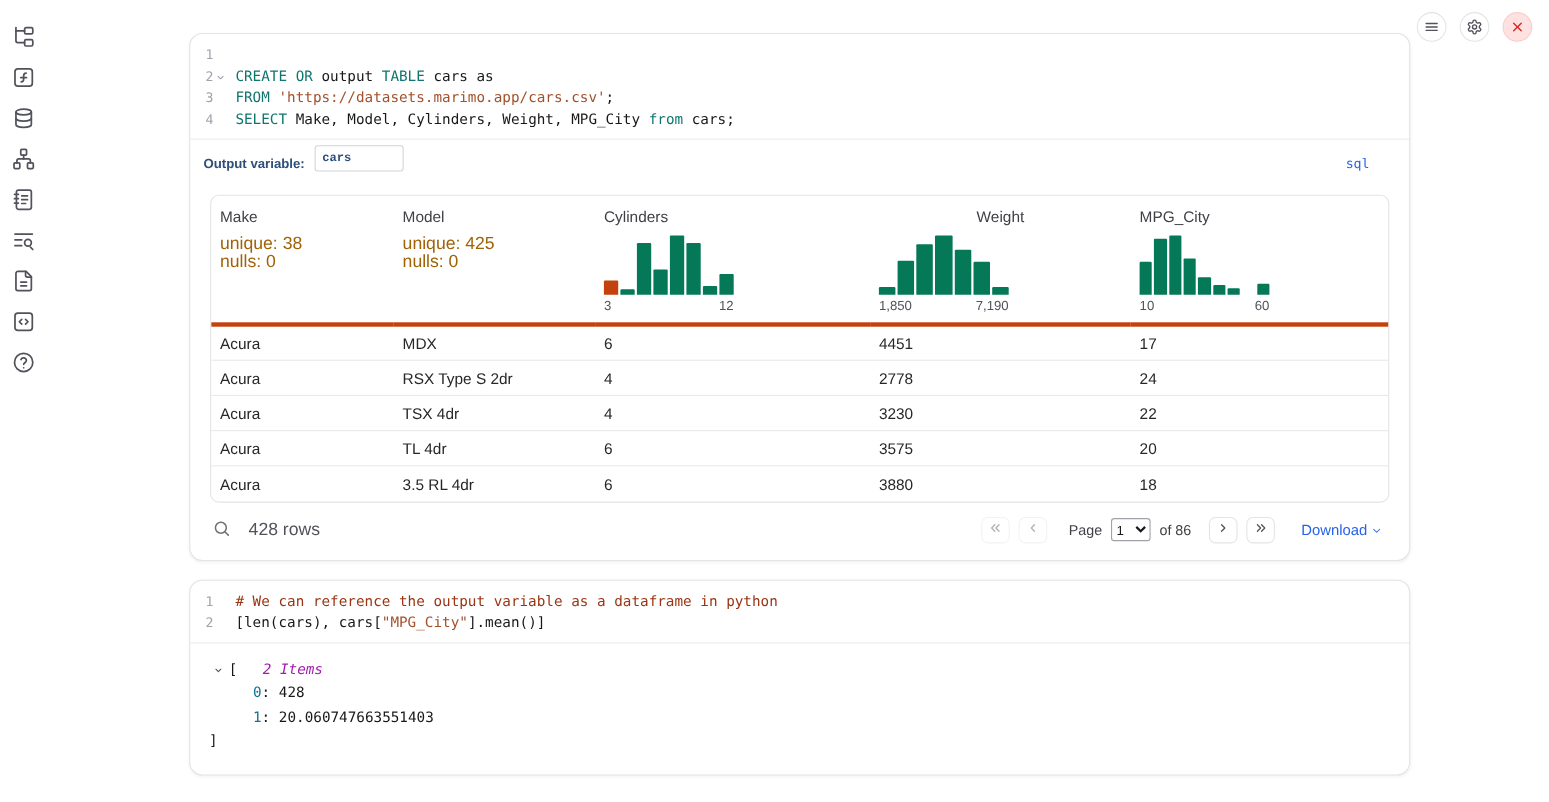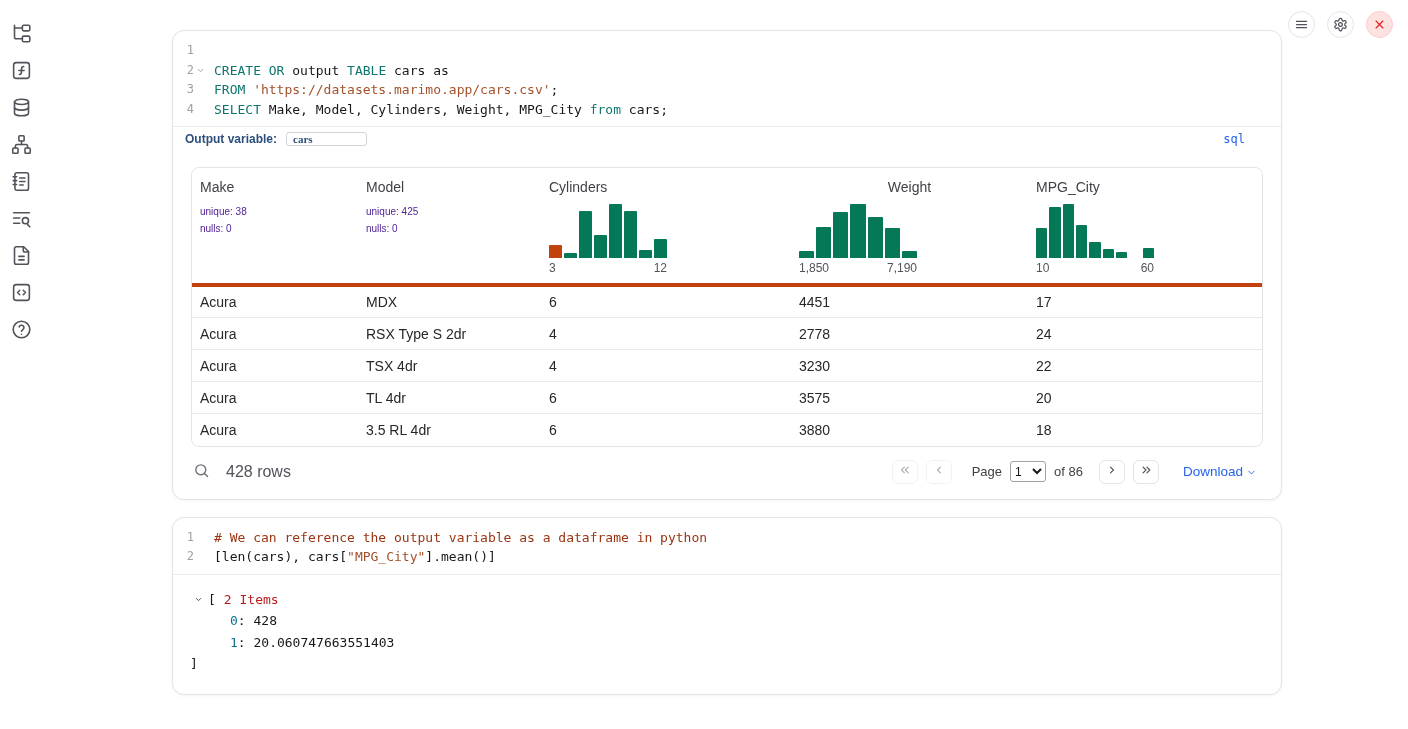--- a/index.html
+++ b/index.html
@@ -28,29 +28,29 @@
   .fold { width:13px; flex:none; display:flex; align-items:center; justify-content:center; color:#a1a1aa; }
   .fold svg { width:9px; height:9px; }
   .code-text { white-space:pre; color:#18181b; margin-left:7px; }
   .tok-kw { color:#0f766e; }
   .tok-comment { color:#9a3412; }
   .tok-str { color:#a3512b; }
 
   
   .output-var-row { display:flex; align-items:flex-end; padding:5px 36px 6px 12px; gap:9px; }
   .ov-label { font-size:12px; font-weight:bold; color:#2d4f7c; }
-  .ov-input { width:81px; height:14px; border:1px solid #d4d4d8; border-radius:3px; font-family:Liberation Serif, serif; font-size:11px; font-weight:bold; color:#2d4f7c; padding:0 6px; }
+  .ov-input { width:81px; height:24px; border:1px solid #d4d4d8; border-radius:3px; font-family:Liberation Mono, monospace; font-size:11px; font-weight:bold; color:#2d4f7c; padding:0 6px; }
   .lang-badge { margin-left:auto; font-size:12px; color:#2563eb; font-family:"DejaVu Sans Mono",monospace; }
 
   
   .table-card { margin:15px 18px 0; border:1px solid #e4e4e7; border-radius:8px; overflow:hidden; }
   .data-table { width:100%; border-collapse:collapse; table-layout:fixed; font-size:14px; color:#27272a; }
   .data-table th { text-align:left; font-weight:normal; vertical-align:top; padding:11px 8px 8px; border-bottom:4px solid #c2410c; }
   .col-label { font-size:14px; color:#3f3f46; margin-bottom:9px; }
-  .col-stats { font-size:10px; color:#4c1d95; line-height:16.5px; }
+  .col-stats { font-size:16px; color:#a16207; line-height:16.5px; }
   .hist { width:118px; }
   .hist-bars { display:flex; align-items:flex-end; gap:2px; height:54px; }
   .hist-bar { flex:1; border-radius:1px 1px 0 0; }
   .hist-labels { display:flex; justify-content:space-between; font-size:12px; color:#52525b; margin-top:3px; }
   .data-table td { padding:7px 8px; border-bottom:1px solid #e9e9eb; height:32px; overflow:hidden; white-space:nowrap; }
   .data-table tr:last-child td { border-bottom:none; }
 
   
   .table-footer { display:flex; align-items:center; padding:13px 24px 15px 18px; gap:8px; }
   .search-btn { background:none; border:none; color:#71717a; cursor:pointer; width:20px; height:20px; padding:0; }
@@ -65,21 +65,21 @@
   .pg-select { height:21px; min-width:36px; border:1px solid #a1a1aa; border-radius:3px; font-size:12px; color:#18181b; background:#fff; }
   .btn-next { margin-left:8px; }
   .download-btn { display:flex; align-items:center; gap:3px; background:none; border:none; color:#2563eb; font-size:13.5px; margin-left:16px; cursor:pointer; }
   .dl-chevron svg { width:11px; height:11px; display:block; margin-top:2px; }
 
   
   .tree-output { padding:14px 0 19px; font-family:"DejaVu Sans Mono",monospace; font-size:13px; line-height:21.5px; color:#18181b; }
   .tree-line { display:flex; align-items:center; padding-left:21px; }
   .tree-chevron { width:10px; margin-right:4px; color:#52525b; display:flex; align-items:center; }
   .tree-chevron svg { width:9px; height:9px; }
-  .tree-items-label { color:#b91c1c; margin-left:8px; }
+  .tree-items-label { color:#a21caf; font-style:italic; margin-left:23px; }
   .tree-entry { padding-left:57px; }
   .tree-key { color:#0e7490; }
   .tree-close { padding-left:17px; }
 </style>
 </head>
 <body>
 
 <aside class="sidebar" id="sidebar">
     <button class="sb-btn">
       <svg viewBox="0 0 24 24" fill="none" stroke="currentColor" stroke-width="1.8" stroke-linecap="round" stroke-linejoin="round">

